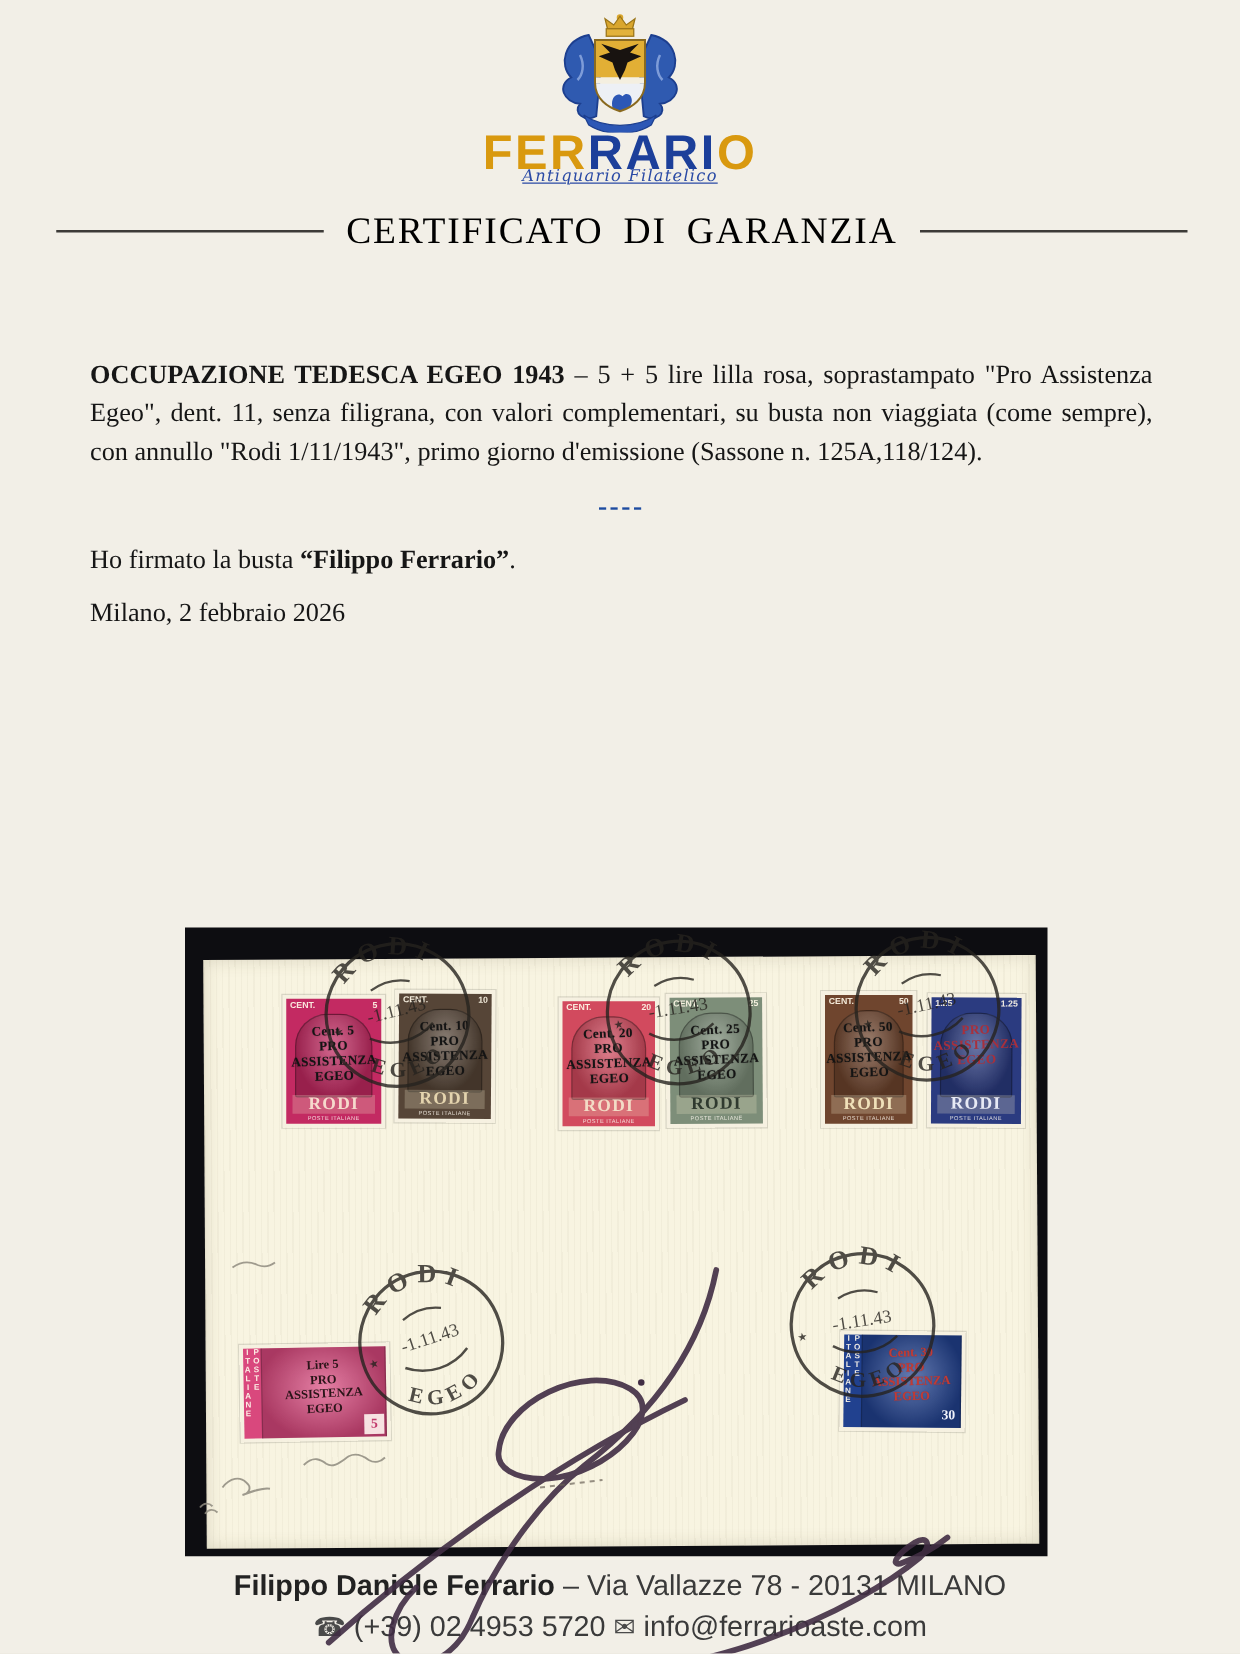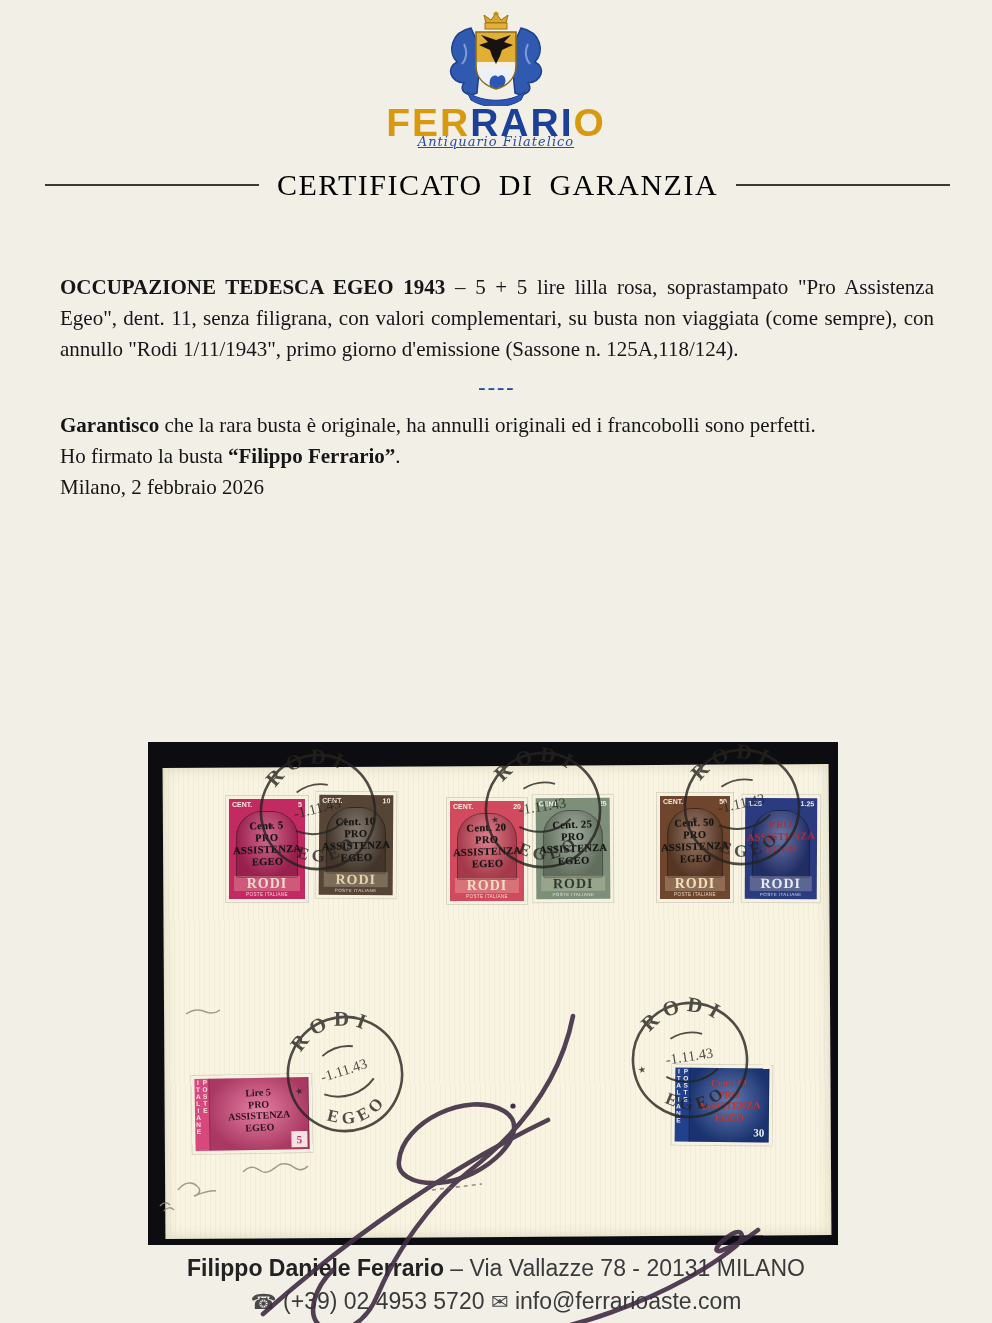--- a/index.html
+++ b/index.html
@@ -12,21 +12,21 @@
   .brand .gold{color:#d9990f;} .brand .blue{color:#1c3f9a;}
   .tagline{position:absolute;top:134px;left:0;right:0;text-align:center;
            font-family:"DejaVu Serif",serif;font-style:italic;font-size:13px;letter-spacing:1px;color:#2a4aa5;text-decoration:underline;}
   
   .title-row{position:absolute;top:168px;left:45px;right:42px;display:flex;align-items:center;gap:18px;}
   .rule{flex:1;height:2.5px;background:#3d3b38;}
   .cert-title{font-family:"Liberation Serif",serif;font-size:30px;letter-spacing:1.5px;word-spacing:7px;
               color:#000000;white-space:nowrap;font-weight:400;}
   
   .body-text{position:absolute;top:272px;left:60px;right:58px;font-size:21px;line-height:31px;color:#161616;}
-  .body-text p{margin:0;}
+  .body-text p{margin:12px;}
   .p-just{text-align:justify;}
   .divider{color:#1d4ba0;font-weight:bold;font-size:22px;letter-spacing:2px;text-align:center;margin:6px 0 8px 0;}
   .sp2{margin-top:21px;}
   .sp3{margin-top:26px;}
   .sp4{margin-top:27px;}
   
   .photo{position:absolute;left:148px;top:742px;width:690px;height:503px;background:#0d0d11;overflow:hidden;}
   .env{position:absolute;left:16px;top:24px;right:8px;bottom:8px;background:#f8f4e1;transform:rotate(-0.35deg);
        background-image:repeating-linear-gradient(90deg, rgba(120,110,80,.05) 0 1px, transparent 1px 5px);
        box-shadow:inset 0 0 14px rgba(90,80,50,.18);}
@@ -119,21 +119,20 @@
 
   <div class="title-row">
     <div class="rule"></div>
     <div class="cert-title">CERTIFICATO DI GARANZIA</div>
     <div class="rule"></div>
   </div>
 
   <div class="body-text">
     <p class="p-just"><b>OCCUPAZIONE TEDESCA EGEO 1943</b><span> – 5 + 5 lire lilla rosa, soprastampato "Pro Assistenza Egeo", dent. 11, senza filigrana, con valori complementari, su busta non viaggiata (come sempre), con annullo "Rodi 1/11/1943", primo giorno d'emissione (Sassone n. 125A,118/124).</span></p>
     <div class="divider">----</div>
-    <p class="p-just sp2"><b>Garantisco</b><span> che la rara busta è originale, ha annulli originali ed i francobolli sono perfetti.</span></p>
     <p class="sp3"><span>Ho firmato la busta </span><b>“Filippo Ferrario”</b><span>.</span></p>
     <p class="sp4">Milano, 2 febbraio 2026</p>
   </div>
 
   <svg class="defs-svg" aria-hidden="true">
     <defs>
       <path id="pm-arc-top" d="M -46 -14 A 48 48 0 0 1 46 -14"></path>
       <path id="pm-arc-bot" d="M -44 22 A 49 49 0 0 0 44 22"></path>
     </defs>
     <g id="pm-def">

